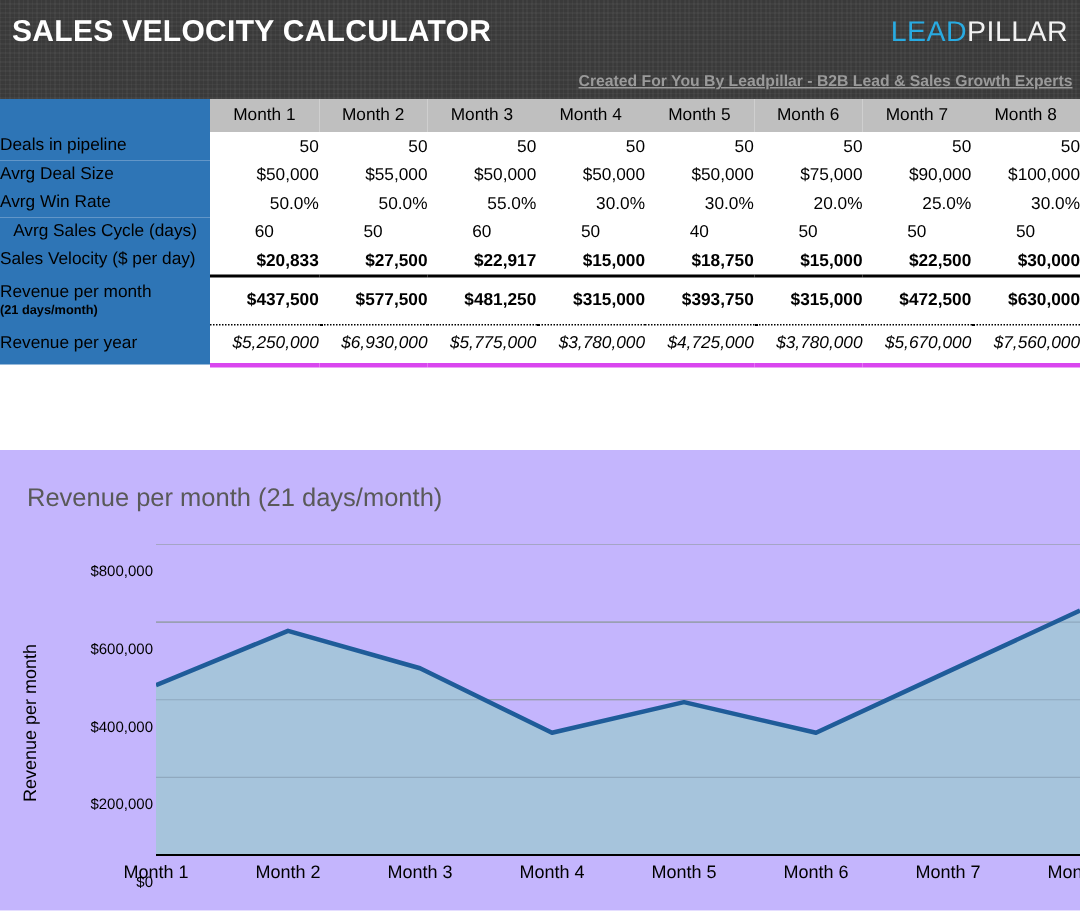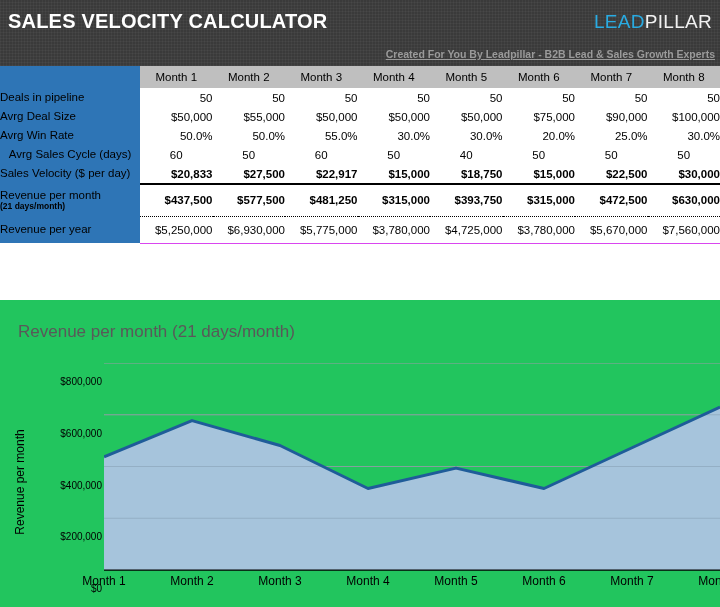--- a/index.html
+++ b/index.html
@@ -125,32 +125,33 @@
   tr.r-permonth td    { height: 32px; }
   tr.r-peryear td     { height: 27px; }
 
   
   tr.r-permonth td.num {
     border-top: 2px solid #000000;
     border-bottom: 1px dotted #000000;
     vertical-align: middle;
   }
   tr.r-peryear td.num {
-    border-bottom: 1px solid #d946ef;
+    border-bottom: 3px solid #d946ef;
+    font-style: italic;
   }
   tr.r-velocity td.num {
     border-bottom: 0;
   }
 
   
   #chart-wrap {
     position: absolute;
     left: 0; top: 300px;
     width: 720px; height: 307px;
-    background: #22c55e;
+    background: #c4b5fd;
   }
   #chart-title {
     position: absolute;
     left: 18px; top: 22px;
     font-size: 17px;
     color: #595959;
     white-space: nowrap;
   }
   #ylabel {
     position: absolute;

